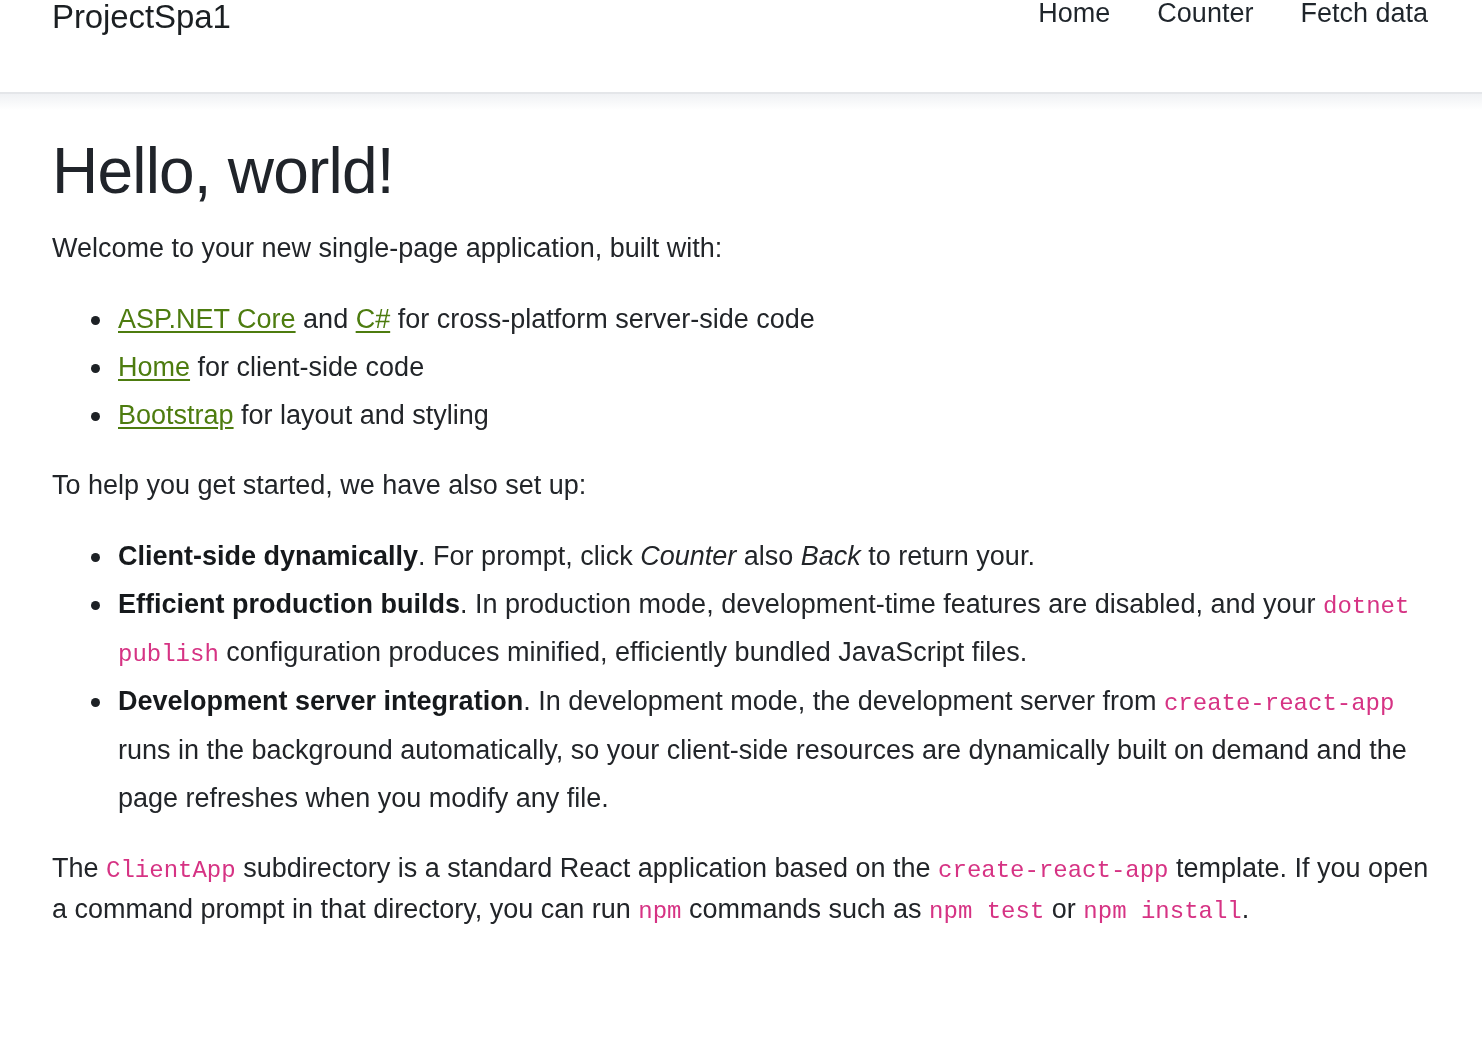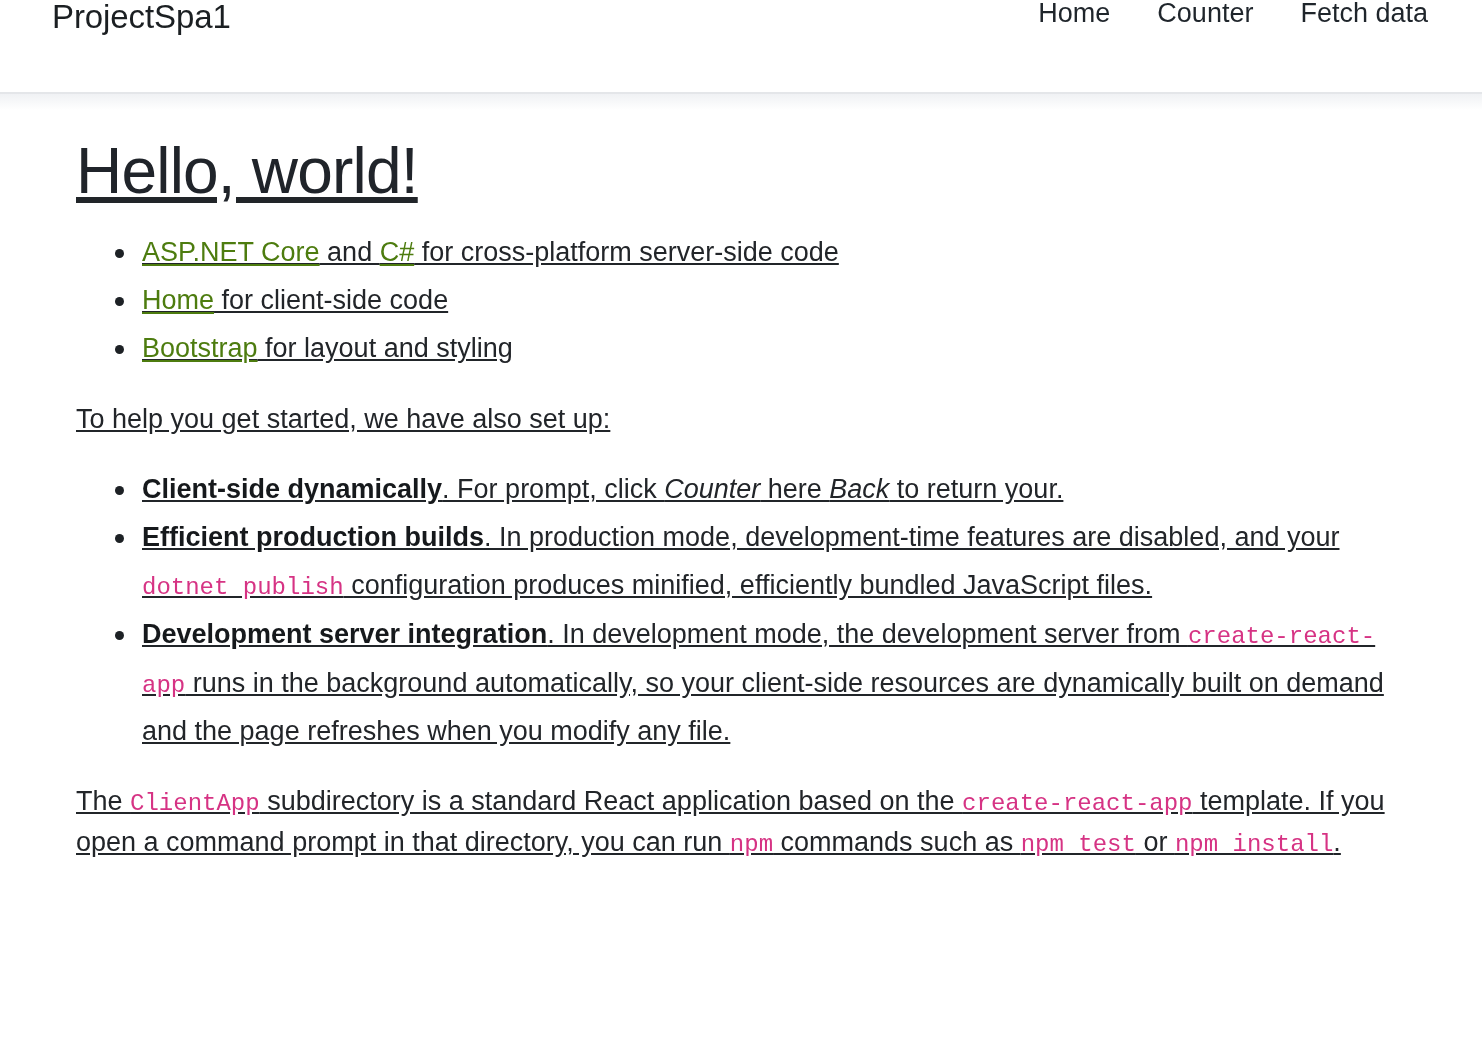--- a/index.html
+++ b/index.html
@@ -55,23 +55,22 @@
     font-size: 27px;
     font-weight: 400;
     color: #1f252b;
     text-decoration: none;
     line-height: 1;
     white-space: nowrap;
   }
 
   
   .content {
-    padding: 0 76px;
+    padding: 0 52px;
     box-sizing: border-box;
-    text-decoration: underline;
   }
   h1.page-title {
     font-size: 64px;
     font-weight: 400;
     line-height: 1.1;
     margin: 42px 0 22px 0;
     color: #20242a;
     letter-spacing: -0.8px;
   }
   p.body-text {
@@ -136,30 +135,31 @@
     <a class="nav-link" href="#">Home</a>
     <a class="nav-link" href="#">Counter</a>
     <a class="nav-link" href="#">Fetch data</a>
   </nav>
 </header>
 
 <main class="content">
 
   <h1 class="page-title">Hello, world!</h1>
 
+  <p class="body-text">Welcome to your new single-page application, built with:</p>
 
   <ul class="body-list list-tight">
     <li><a class="inline-link" href="#">ASP.NET Core</a><span> and </span><a class="inline-link" href="#">C#</a><span> for cross-platform server-side code</span></li>
     <li><a class="inline-link" href="#">Home</a><span> for client-side code</span></li>
     <li><a class="inline-link" href="#">Bootstrap</a><span> for layout and styling</span></li>
   </ul>
 
   <p class="body-text">To help you get started, we have also set up:</p>
 
   <ul class="body-list">
-    <li><strong class="lead-term">Client-side dynamically</strong><span>. For prompt, click </span><em class="emph">Counter</em><span> here </span><em class="emph">Back</em><span> to return your.</span></li>
+    <li><strong class="lead-term">Client-side dynamically</strong><span>. For prompt, click </span><em class="emph">Counter</em><span> also </span><em class="emph">Back</em><span> to return your.</span></li>
     <li><strong class="lead-term">Efficient production builds</strong><span>. In production mode, development-time features are disabled, and your </span><code class="code">dotnet publish</code><span> configuration produces minified, efficiently bundled JavaScript files.</span></li>
     <li><strong class="lead-term">Development server integration</strong><span>. In development mode, the development server from </span><code class="code">create-react-app</code><span> runs in the background automatically, so your client-side resources are dynamically built on demand and the page refreshes when you modify any file.</span></li>
   </ul>
 
   <p class="body-text trailing"><span>The </span><code class="code">ClientApp</code><span> subdirectory is a standard React application based on the </span><code class="code">create-react-app</code><span> template. If you open a command prompt in that directory, you can run </span><code class="code">npm</code><span> commands such as </span><code class="code">npm test</code><span> or </span><code class="code">npm install</code><span>.</span></p>
 
 </main>
 
 </body></html>

